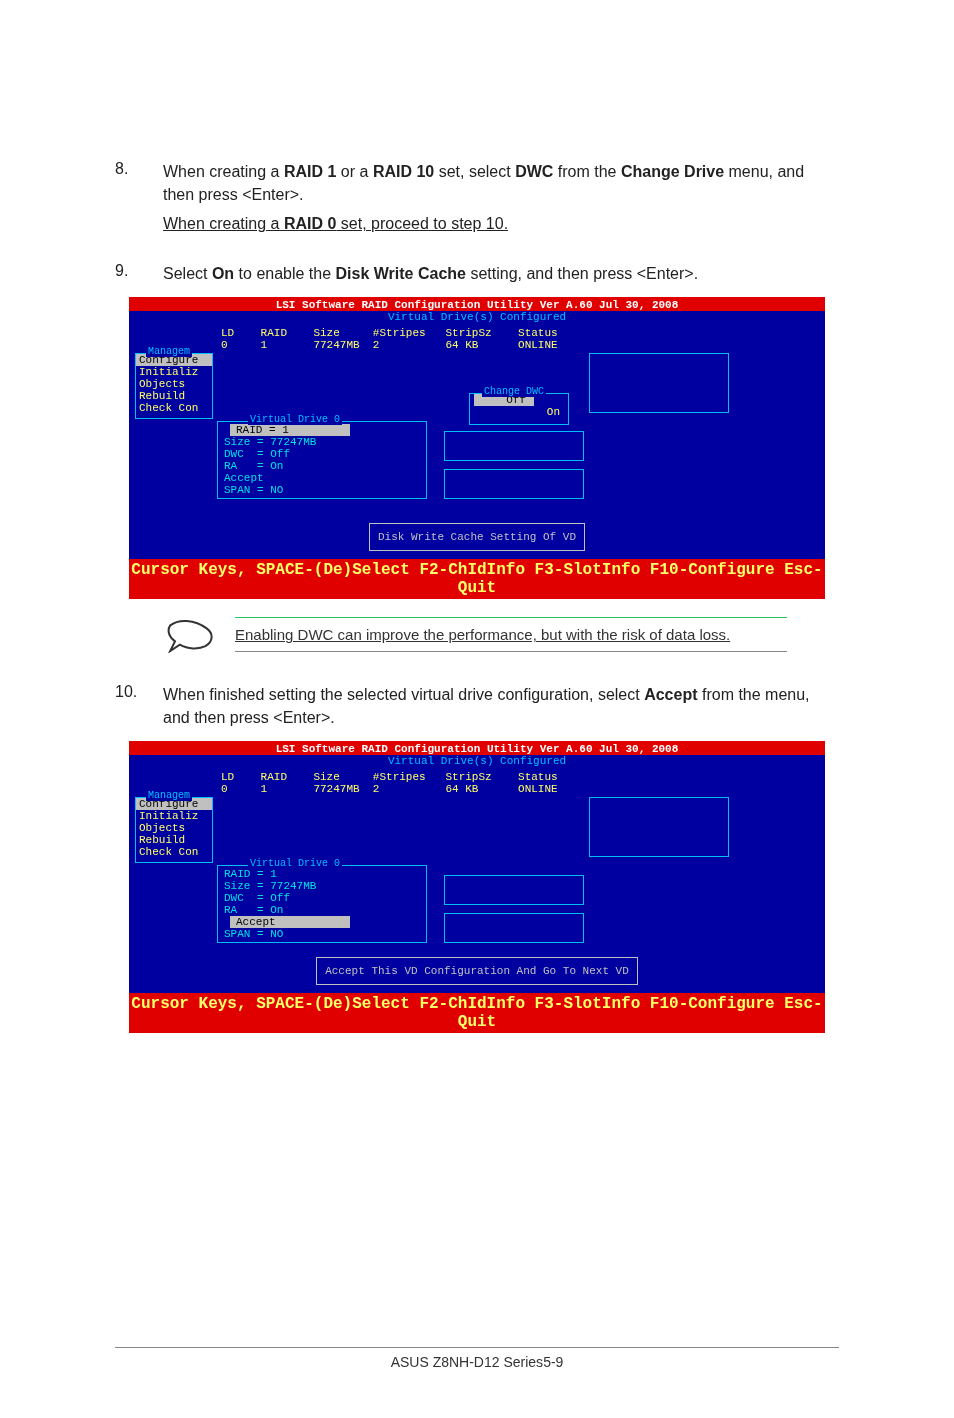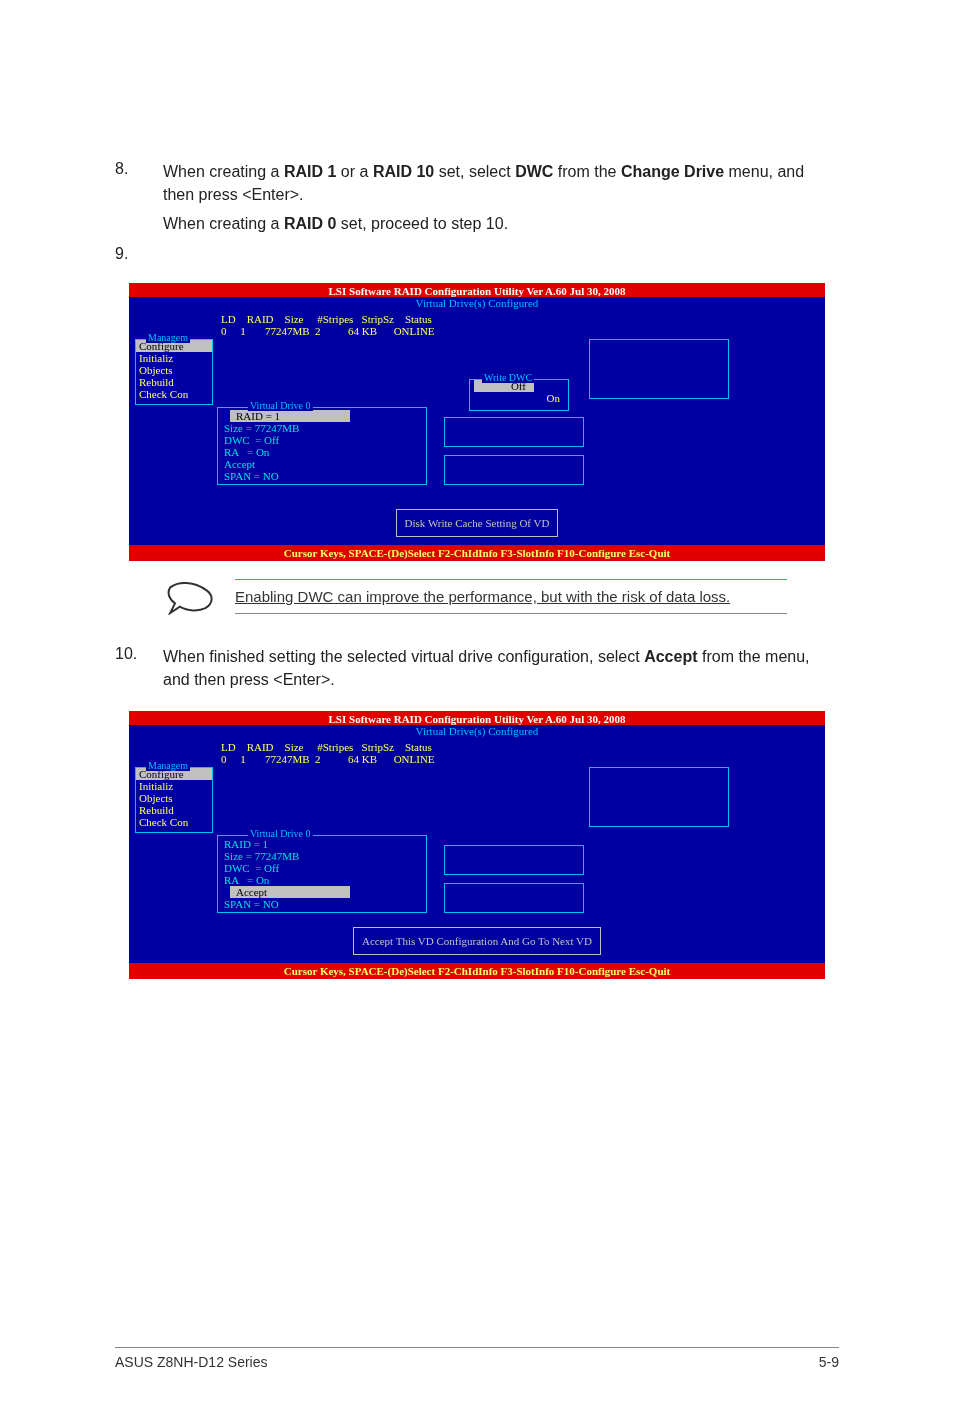--- a/index.html
+++ b/index.html
@@ -8,27 +8,27 @@
     background: #fff;
     width: 954px;
     height: 1418px;
     padding: 160px 115px 40px 115px;
     position: relative;
     color: #222;
   }
   .step-row { display: flex; margin-bottom: 6px; }
   .step-num { width: 48px; flex-shrink: 0; font-size: 16px; }
   .step-body { font-size: 16px; line-height: 1.45; }
-  .step-sub { margin-left: 48px; font-size: 16px; line-height: 1.45; margin-bottom: 9px; }
+  .step-sub { margin-left: 48px; font-size: 16px; line-height: 1.45; margin-bottom: 26px; text-decoration: underline; }
   b { font-weight: bold; }
 
   .bios-outer {
     width: 696px;
-    margin: 20px auto 18px auto;
-    font-family: Liberation Serif, serif;
+    margin: 12px auto 18px auto;
+    font-family: Liberation Mono, monospace;
     font-size: 11px;
   }
   .bios-title {
     background: #e00000;
     color: #fff;
     text-align: center;
     padding: 2px 0 0 0;
     font-weight: bold;
   }
   .bios-title2 {
@@ -96,55 +96,58 @@
   .status-box {
     text-align: center; padding: 8px 0;
     background: #0000a0;
   }
   .status-inner {
     display: inline-block; border: 1px solid #c0c0c0; color: #c0c0c0;
     padding: 7px 8px; font-size: 11px;
   }
   .bios-footer {
     background: #e00000; color: #ffff66; text-align: center;
-    padding: 2px 0; font-weight: bold; font-size: 11px;
+    padding: 2px 0; font-weight: bold; font-size: 16px;
   }
 
   .note-row {
     display: flex; align-items: center; gap: 20px;
     margin: 6px auto 30px auto; width: 620px;
   }
   .note-icon { width: 48px; height: 36px; flex-shrink: 0; }
   .note-text {
     border-top: 1px solid #22c55e; border-bottom: 1px solid #888;
     padding: 8px 0; font-size: 15px; flex: 1; color: #333; text-decoration: underline;
   }
 
   .page-footer {
     position: absolute; bottom: 48px; left: 115px; right: 115px;
     border-top: 1px solid #888; padding-top: 6px;
-    display: flex; justify-content: space-between;
+    display: flex; justify-content: center;
     font-size: 14px; color: #333;
   }
 </style>
 </head>
 <body>
 
 <div class="step-row">
   <div class="step-num">8.</div>
   <div class="step-body">
     <span>When creating a </span><b>RAID 1</b><span> or a </span><b>RAID 10</b><span> set, select </span><b>DWC</b><span> from the </span><b>Change Drive</b><span> menu, and then press &lt;Enter&gt;.</span>
   </div>
 </div>
 <div class="step-sub">
   <span>When creating a </span><b>RAID 0</b><span> set, proceed to step 10.</span>
 </div>
 
 <div class="step-row" style="margin-bottom:10px;">
   <div class="step-num">9.</div>
+  <div class="step-body">
+    <span>Select </span><b>On</b><span> to enable the </span><b>Disk Write Cache</b><span> setting, and then press &lt;Enter&gt;.</span>
+  </div>
 </div>
 
 <div class="bios-outer">
   <div class="bios-title">LSI Software RAID Configuration Utility Ver A.60 Jul 30, 2008</div>
   <div class="bios-title2">Virtual Drive(s) Configured</div>
   <div class="bios-main tall">
     <div class="header-row">LD    RAID    Size     #Stripes   StripSz    Status</div>
     <div class="data-row">0     1       77247MB  2          64 KB      ONLINE</div>
     <div class="sidebar" style="height:66px;">
       <span class="sidebar-title">Managem</span>
@@ -157,21 +160,21 @@
     <div class="vd-box" style="top:96px;">
       <span class="vd-title">Virtual Drive 0</span>
       <div style="padding:0 6px;"><span class="vd-line hl" style="width:120px;">RAID = 1</span></div>
       <div class="vd-line">Size = 77247MB</div>
       <div class="vd-line">DWC  = Off</div>
       <div class="vd-line">RA   = On</div>
       <div class="vd-line">Accept</div>
       <div class="vd-line">SPAN = NO</div>
     </div>
     <div class="change-box" style="top:68px; left:340px; height:32px;">
-      <span class="change-title">Write DWC</span>
+      <span class="change-title">Change DWC</span>
       <div><span class="change-item hl" style="display:inline-block;width:60px;">Off</span></div>
       <div class="change-item">On</div>
     </div>
     <div class="empty-box" style="top:106px; left:315px; height:30px;"></div>
     <div class="empty-box" style="top:144px; left:315px; height:30px;"></div>
     <div class="empty-box" style="top:28px; left:460px; height:60px;"></div>
   </div>
   <div class="status-box">
     <span class="status-inner">Disk Write Cache Setting Of VD</span>
   </div>

